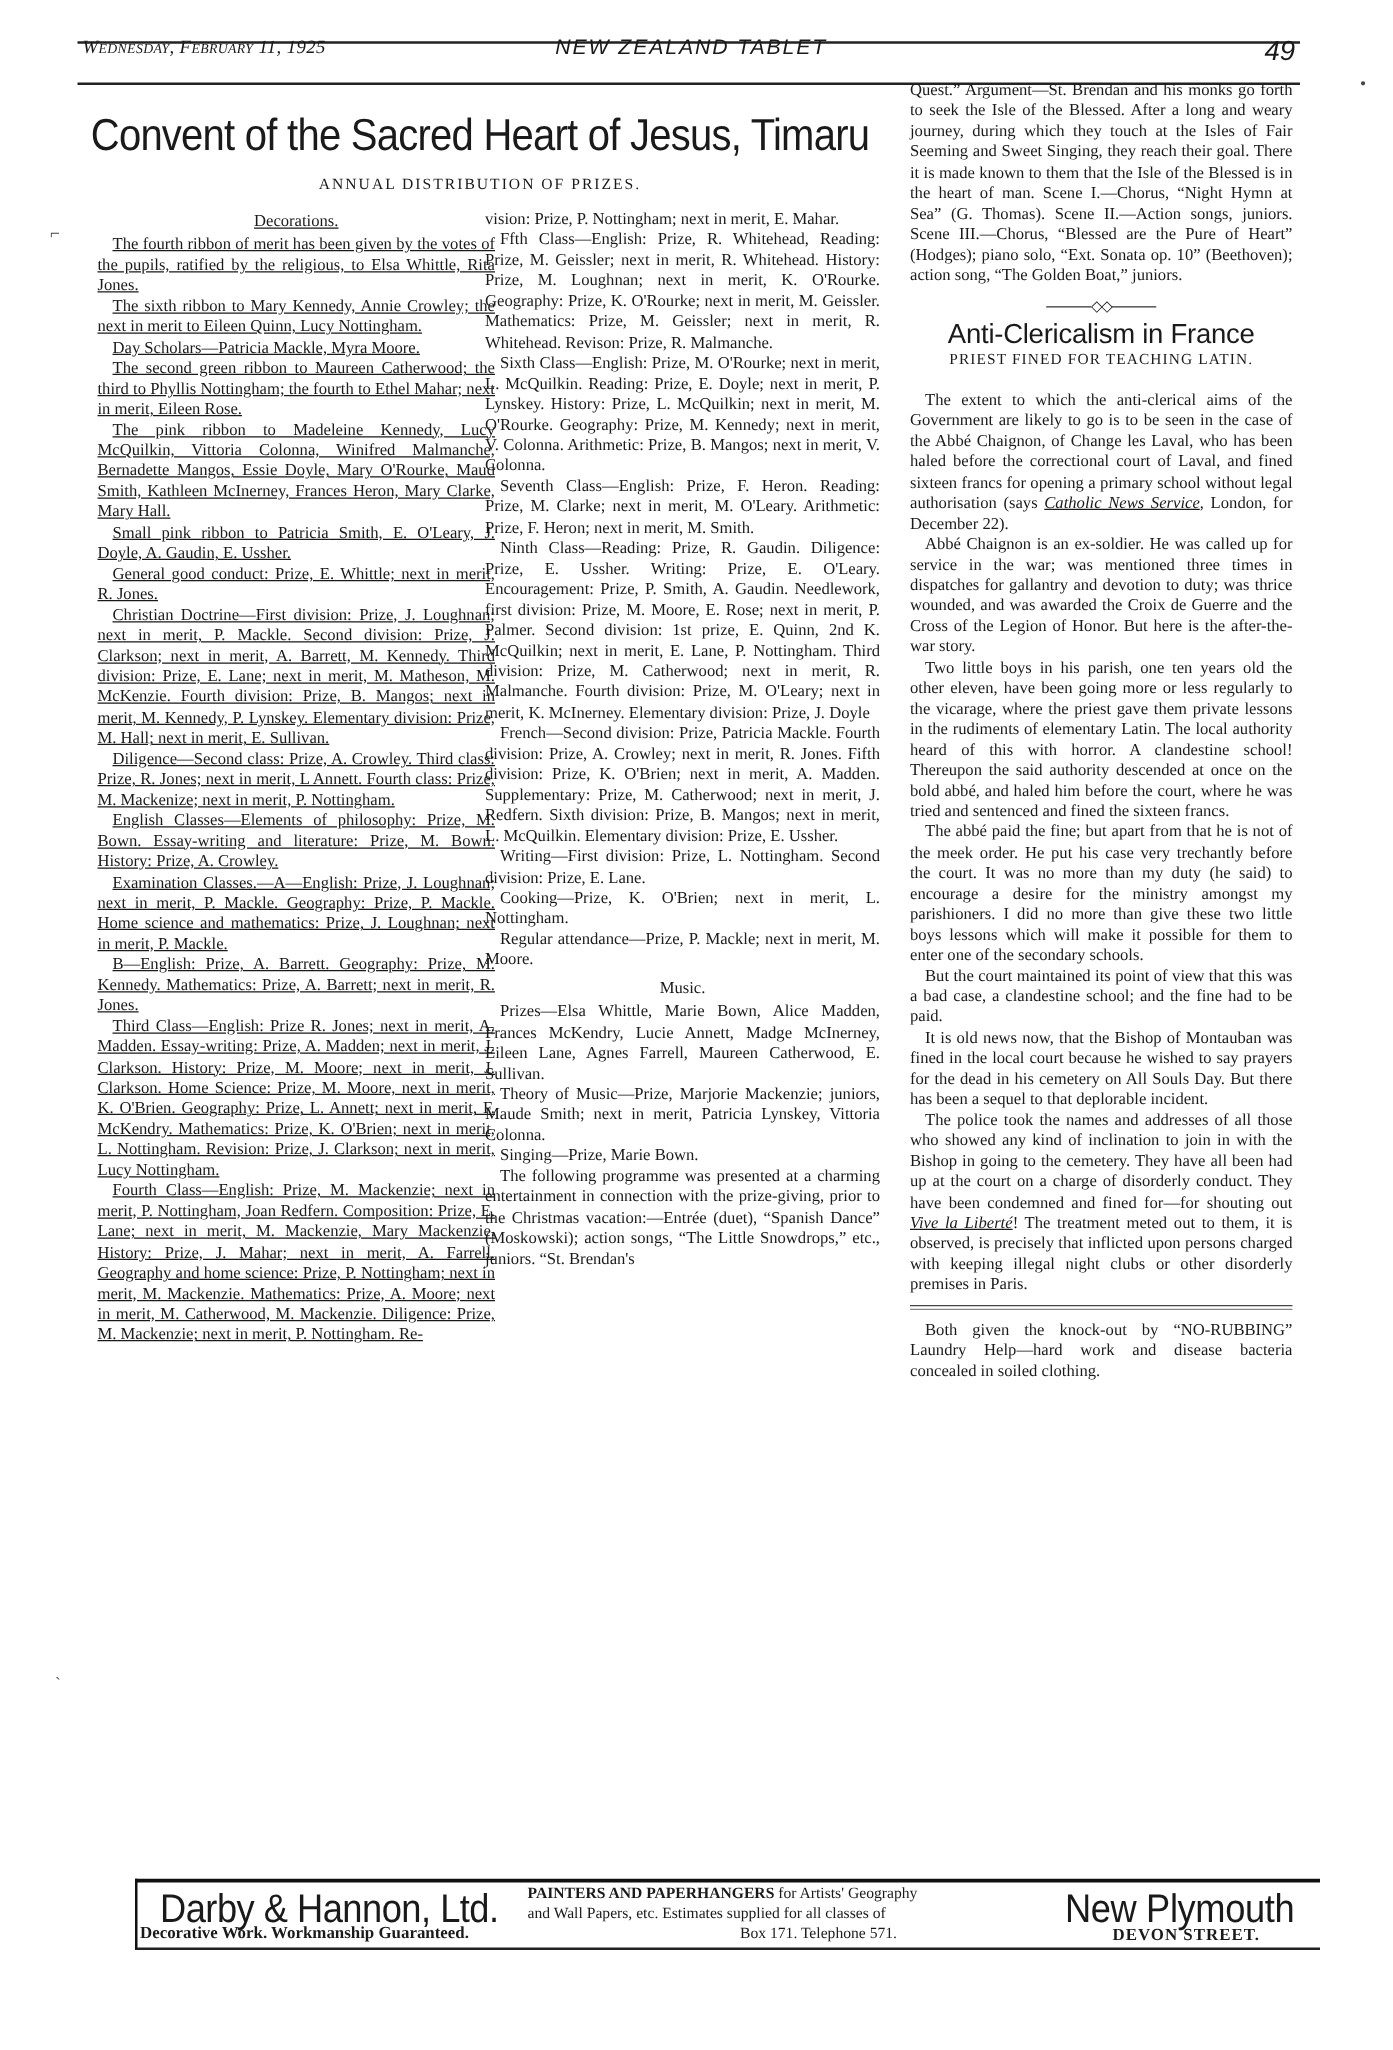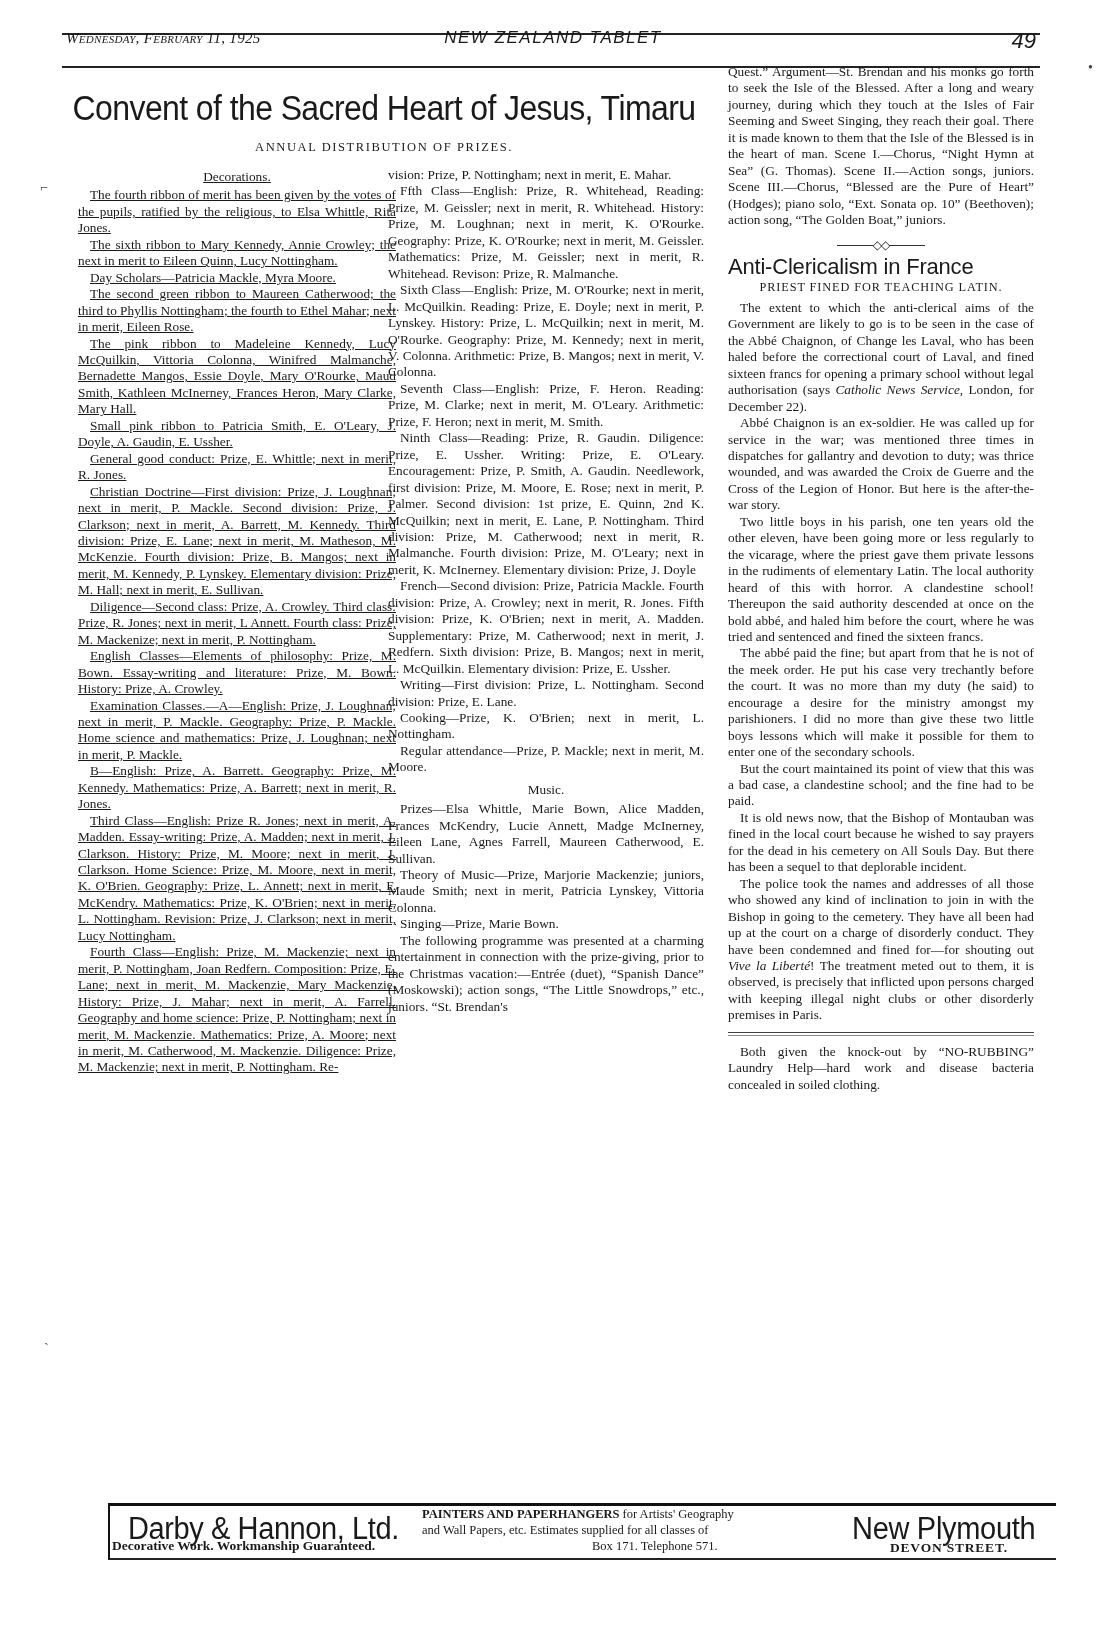--- a/index.html
+++ b/index.html
@@ -16,32 +16,32 @@
   #main-title { position: absolute; left: 66px; top: 90px; width: 636px; text-align: center;
                 font-family: "Liberation Sans", "DejaVu Sans", sans-serif; font-size: 32px; font-weight: normal;
                 letter-spacing: -0.6px; transform: scaleY(1.12); margin: 0; }
   #subtitle { position: absolute; left: 66px; top: 140px; width: 636px; text-align: center; font-size: 12.5px; letter-spacing: 1.6px; }
   .section-head { text-align: center; text-indent: 0 !important; margin: 2px 0 !important; }
   #col1 { left: 78px; top: 167px; width: 318px; text-decoration: underline; }
   #col2 { left: 388px; top: 167px; width: 316px; }
   #col3 { left: 728px; top: 64px; width: 306px; }
   #ornament { text-align: center; font-size: 12px; margin: 8px 0 6px; letter-spacing: -1px; }
   #ornament span.line { display: inline-block; width: 36px; height: 1px; background: #333; vertical-align: middle; }
-  #article2-title { font-family: "Liberation Sans", "DejaVu Sans", sans-serif; font-size: 22px; margin: 2px 0 4px; letter-spacing: -0.2px; }
-  #article2-sub { text-align: center; font-size: 12.3px; letter-spacing: 0.9px; margin-bottom: 4px; }
+  #article2-title { text-align: center; font-family: "Liberation Sans", "DejaVu Sans", sans-serif; font-size: 22px; margin: 2px 0 4px; letter-spacing: -0.2px; }
+  #article2-sub { text-align: center; font-size: 12.3px; letter-spacing: 0.9px; margin-bottom: 16px; }
   .divider2 { height: 2px; border-top: 1px solid #444; border-bottom: 1px solid #888; margin: 8px 0 8px; }
   #ad { position: absolute; left: 93px; top: 1503px; width: 946px; height: 52px; border-left: 2px solid #111; border-top: 3px solid #111; border-bottom: 2px solid #222; margin-left: 15px; }
   #ad .company { position: absolute; left: 18px; top: 6px; font-family: "Liberation Sans", "DejaVu Sans", sans-serif; font-size: 29px; transform: scaleY(1.1); letter-spacing: -0.4px; }
   #ad .tagline { position: absolute; left: 2px; top: 32px; font-size: 13.5px; font-weight: bold; white-space: nowrap; }
   #ad .mid { position: absolute; left: 312px; top: 0px; width: 410px; font-size: 12.5px; line-height: 16px; }
   #ad .mid .l3 { padding-left: 170px; font-family: Liberation Serif, serif; }
   #ad .city { position: absolute; left: 742px; top: 6px; font-family: "Liberation Sans", "DejaVu Sans", sans-serif; font-size: 29px; transform: scaleY(1.1); letter-spacing: -0.3px; }
   #ad .street { position: absolute; left: 780px; top: 34px; font-size: 13.5px; font-weight: bold; letter-spacing: 0.8px; }
   .mark { position: absolute; font-size: 14px; color: #444; }
-  i { font-style: italic; }
+  i { font-style: italic; text-decoration: underline; }
 </style>
 </head>
 <body>
 
 <div class="rule" style="top:33px;height:2px;"></div>
 <div id="header">
   <span class="date">Wednesday, February 11, 1925</span>
   <span class="paper">NEW ZEALAND TABLET</span>
   <span class="pageno">49</span>
 </div>

